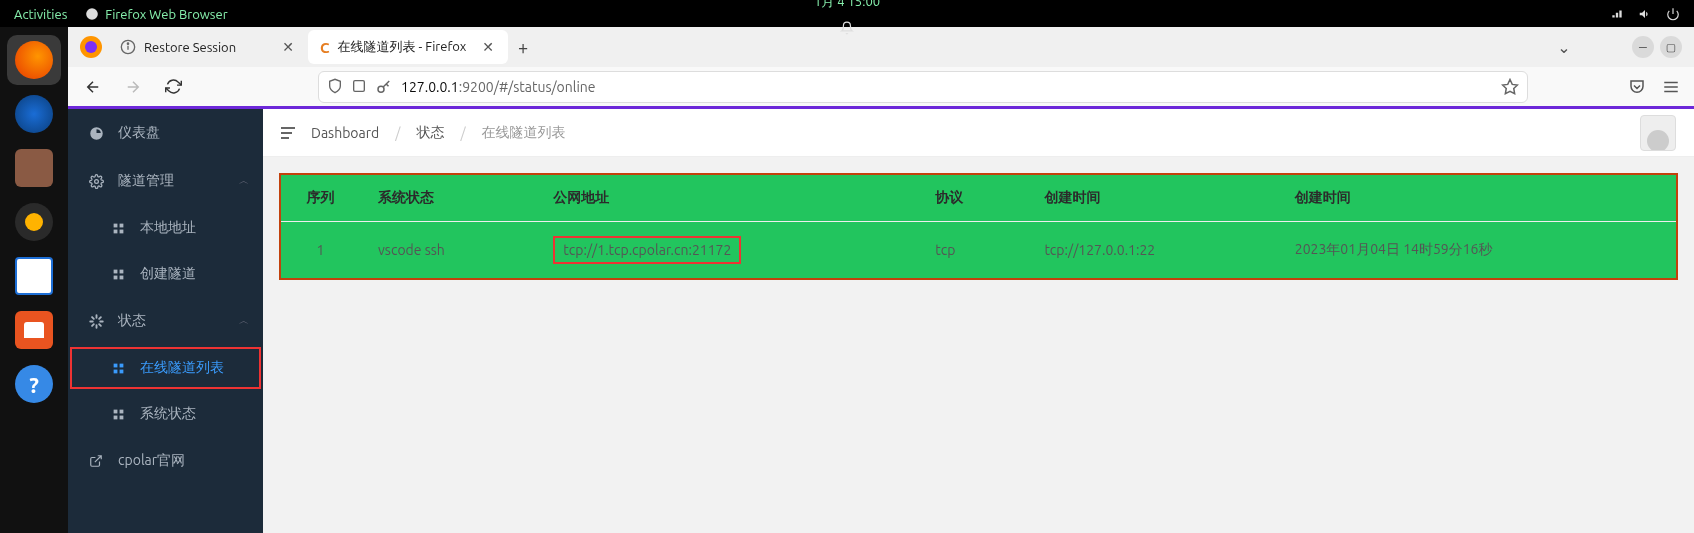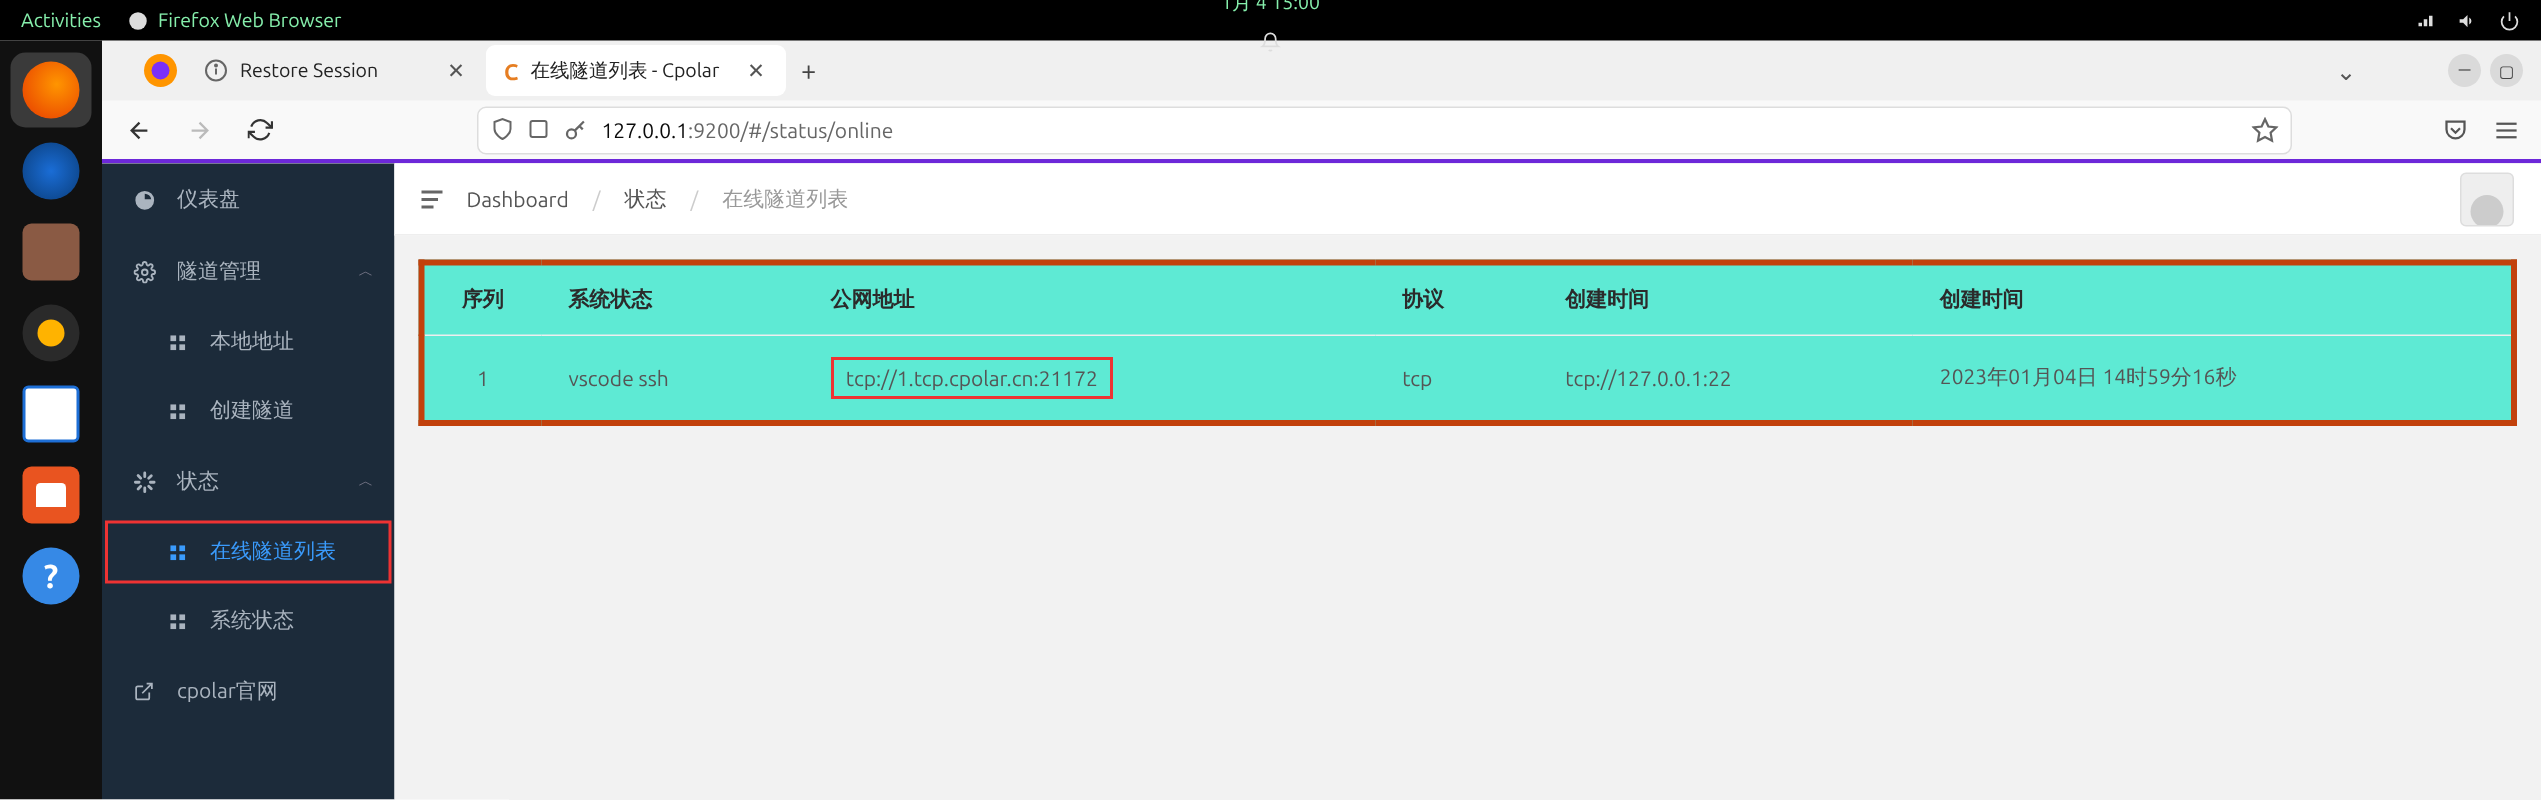--- a/index.html
+++ b/index.html
@@ -14,21 +14,21 @@
 .ff-mini { display: flex; align-items: center; gap: 6px; }
 
 
 .dock { position: absolute; top: 27px; left: 0; width: 68px; bottom: 0; background: #111; display: flex; flex-direction: column; align-items: center; padding-top: 8px; gap: 4px; z-index: 90; }
 .dock-item { width: 54px; height: 50px; border-radius: 10px; display: flex; align-items: center; justify-content: center; position: relative; }
 .dock-item.active { background: #3a3a3a; }
 .dock-icon { width: 38px; height: 38px; border-radius: 8px; display: flex; align-items: center; justify-content: center; }
 
 
 .browser { position: absolute; top: 27px; left: 68px; right: 0; bottom: 0; background: #f0f0f0; display: flex; flex-direction: column; }
-.tab-strip { height: 40px; background: #f0f0f0; display: flex; align-items: center; padding: 0 6px; margin-left: 16px; }
+.tab-strip { height: 40px; background: #f0f0f0; display: flex; align-items: center; padding: 0 6px; }
 .ff-logo-corner { width: 34px; height: 34px; display:flex; align-items:center; justify-content:center; }
 .tab { height: 34px; border-radius: 6px; padding: 0 12px; display: flex; align-items: center; gap: 8px; font-size: 13px; color: #222; min-width: 200px; position: relative; }
 .tab.active { background: #fff; }
 .tab .tab-close { margin-left: auto; width:16px; height:16px; display:flex; align-items:center; justify-content:center; color:#555; font-size:14px; }
 .tab-new { width: 30px; height: 30px; display:flex; align-items:center; justify-content:center; color:#444; font-size:18px; }
 .win-controls { margin-left: auto; display:flex; align-items:center; gap:6px; padding-right:6px; }
 .win-btn { width:22px; height:22px; border-radius:50%; background:#dadada; display:flex; align-items:center; justify-content:center; font-size:11px; color:#444; }
 .win-chevron { width:24px; height:24px; display:flex; align-items:center; justify-content:center; margin-right:50px; color:#555; }
 
 .url-bar { height: 42px; background: #f9f9f9; border-bottom: 3px solid #6d28d9; display:flex; align-items:center; padding: 0 10px; gap: 10px; }
@@ -50,21 +50,21 @@
 .side-ico { width:16px; display:flex; justify-content:center; }
 
 .main { flex:1; background:#f2f2f2; display:flex; flex-direction:column; }
 .crumb-bar { height:48px; background:#fff; border-bottom:1px solid #eee; display:flex; align-items:center; padding:0 18px; gap:16px; font-size:14px; color:#999;justify-content:space-between; }
 .crumb-bar .dark { color:#555; }
 .crumb-sep { color:#ccc; }
 .avatar-ph { margin-left:auto; width:36px; height:36px; border-radius:4px; background:#eee; border:1px solid #ddd; display:flex; align-items:flex-end; justify-content:center; overflow:hidden; }
 .avatar-ph::before { content:''; width:22px; height:22px; border-radius:50%; background:#ccc; margin-bottom:-2px; }
 
 .content { padding:16px; }
-.tbl { width:100%; border:4px solid #c2410c; background:#5eead4; border-collapse:collapse; font-size:14px; }
+.tbl { width:100%; border:2px solid #c2410c; background:#22c55e; border-collapse:collapse; font-size:14px; }
 .tbl th, .tbl td { text-align:left; padding:14px 18px; border-bottom:1px solid #eee; color:#555; font-weight:normal; }
 .tbl th { color:#2b2b2b; font-weight:600; }
 .tbl .col-seq { width:80px; text-align:center; }
 .cell-hl { border:2px solid #e33; padding:4px 8px; display:inline-block; }
 
 .menu-toggle { display:flex; flex-direction:column; gap:3px; }
 .menu-toggle span { display:block; width:14px; height:2px; background:#666; }
 .menu-toggle span:nth-child(2){width:11px;}
 .menu-toggle span:nth-child(3){width:8px;}
 </style>
@@ -141,21 +141,21 @@
       <svg width="16" height="16" viewBox="0 0 24 24" fill="none" stroke="#666" stroke-width="2">
           <circle cx="12" cy="12" r="10"></circle>
           <line x1="12" y1="10" x2="12" y2="16"></line>
           <circle cx="12" cy="7" r="1" fill="#666"></circle>
         </svg>
       <span>Restore Session</span>
       <span class="tab-close">✕</span>
     </div>
     <div class="tab active">
       <span style="color:#e67e22;font-weight:bold;font-size:15px;">C</span>
-      <span>在线隧道列表 - Cpolar</span>
+      <span>在线隧道列表 - Firefox</span>
       <span class="tab-close">✕</span>
     </div>
     <div class="tab-new">+</div>
     <div class="win-controls">
       <div class="win-chevron">⌄</div>
       <div class="win-btn">─</div>
       <div class="win-btn">▢</div>
     </div>
   </div>
 

